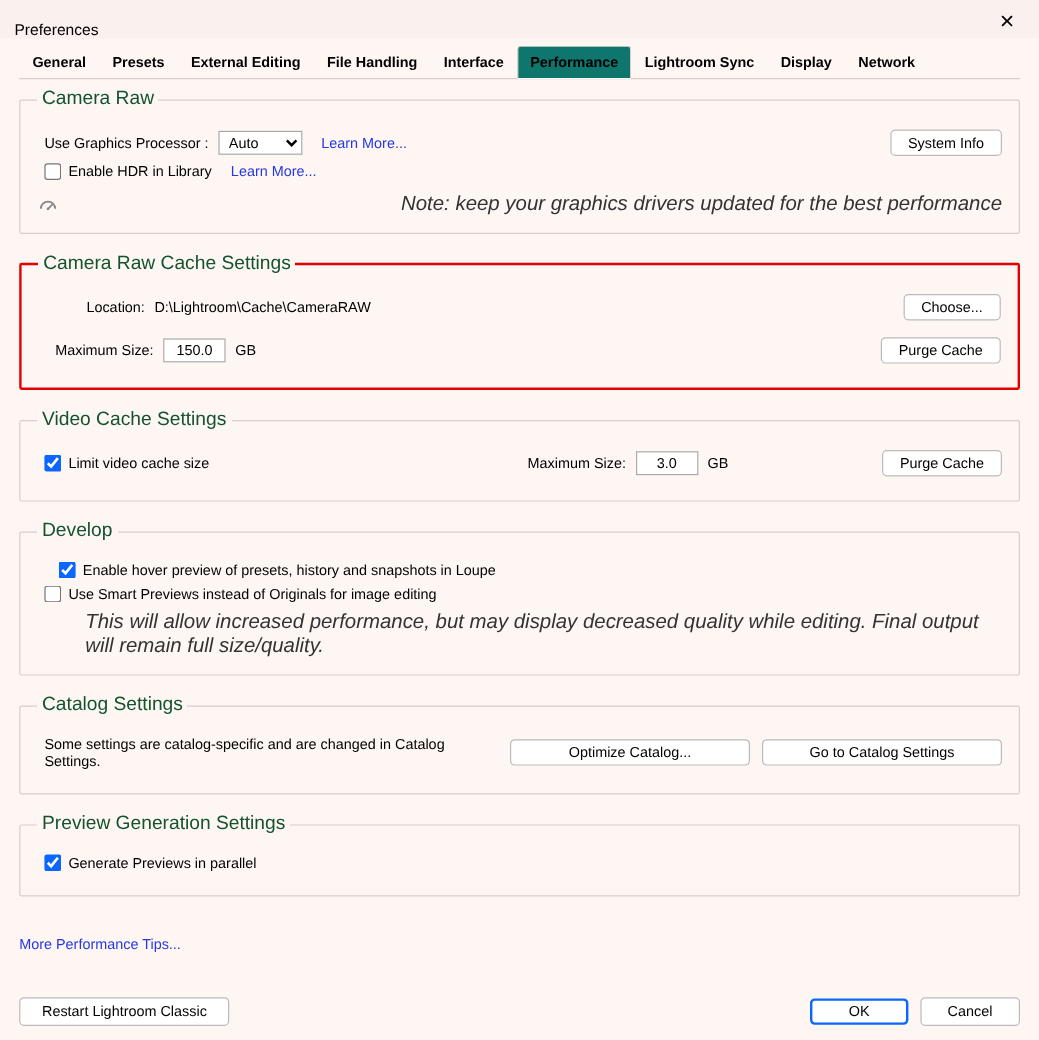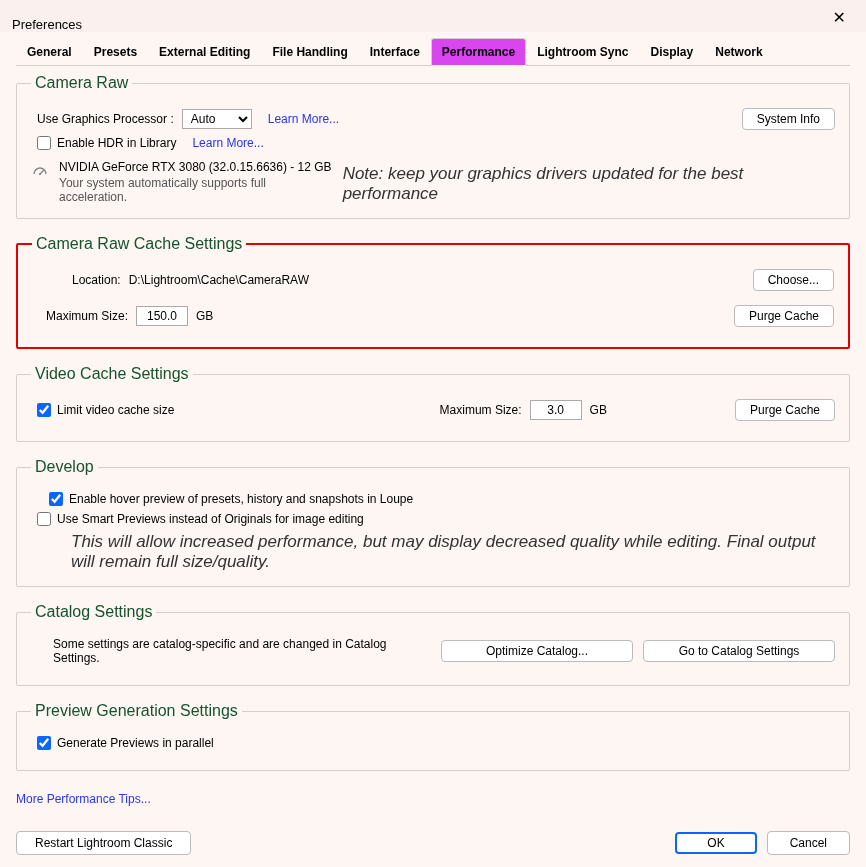--- a/index.html
+++ b/index.html
@@ -3,21 +3,21 @@
 <meta charset="utf-8">
 <style>
 * { box-sizing: border-box; margin: 0; padding: 0; font-family: "Segoe UI", Tahoma, sans-serif; font-size: 12px; }
 body { background: #fdf6f3; width: 866px; height: 867px; overflow: hidden; color: #000; }
 .titlebar { height: 32px; display: flex; align-items: flex-end; padding: 0 12px; background: #faf1ee; position: relative; }
 .titlebar .title { font-size: 13px; }
 .close-x { position: absolute; right: 12px; top: 6px; font-size: 16px; cursor: pointer; padding: 2px 8px; }
 .content { padding: 6px 16px 12px 16px; display: flex; flex-direction: column; height: calc(100% - 32px); }
 .tabstrip { display: flex; border-bottom: 1px solid #d8cec8; margin-bottom: 8px; }
 .tab { padding: 6px 10px; cursor: pointer; color: #000; border: 1px solid transparent; border-bottom: none; font-weight: bold; }
-.tab.active { background: #d946ef; border: 1px solid #d8cec8; border-bottom: 1px solid #fff; margin-bottom: -1px; border-radius: 3px 3px 0 0; text-align: right; }
+.tab.active { background: #0f766e; border: 1px solid #d8cec8; border-bottom: 1px solid #fff; margin-bottom: -1px; border-radius: 3px 3px 0 0; text-align: right; }
 fieldset { border: 1px solid #d8cec8; border-radius: 2px; padding: 10px 14px 14px 14px; margin-bottom: 16px; background: transparent; position: relative; }
 fieldset.highlight { border: 2px solid #e30000; }
 legend { padding: 0 4px; font-size: 16px; color: #14532d; }
 .row { display: flex; align-items: center; margin: 6px 0; gap: 8px; }
 .btn { background: #fff; border: 1px solid #bbb; border-radius: 4px; padding: 3px 14px; cursor: pointer; min-width: 76px; text-align: center; }
 .btn-primary { border: 2px solid #0a66ff; padding: 2px 30px; }
 .right { margin-left: auto; }
 select, input[type=text] { border: 1px solid #aaa; padding: 1px 4px; background: #fff; height: 20px; }
 input[type=text].num { width: 52px; text-align: center; }
 a.link { color: #2638e1; text-decoration: none; cursor: pointer; }
@@ -70,24 +70,20 @@
         <span>Enable HDR in Library</span>
       </label>
       <a class="link" style="margin-left:8px;">Learn More...</a>
     </div>
     <div class="gpu-row">
       <svg class="gauge" viewBox="0 0 24 24">
           <path fill="none" stroke="#888" stroke-width="2" d="M4 16a8 8 0 0 1 16 0"></path>
           <circle cx="12" cy="16" r="1.5" fill="#888"></circle>
           <line x1="12" y1="16" x2="17" y2="11" stroke="#888" stroke-width="2"></line>
         </svg>
-      <div class="gpu-text">
-        <div>NVIDIA GeForce RTX 3080 (32.0.15.6636) - 12 GB</div>
-        <small>Your system automatically supports full acceleration.</small>
-      </div>
       <span class="right note-italic" style="align-self:flex-end;">Note: keep your graphics drivers updated for the best performance</span>
     </div>
   </fieldset>
 
   <fieldset class="highlight">
     <legend>Camera Raw Cache Settings</legend>
     <div class="row">
       <span style="margin-left:40px;">Location:</span>
       <span>D:\Lightroom\Cache\CameraRAW</span>
       <button class="btn right">Choose...</button>
@@ -127,21 +123,21 @@
         <input type="checkbox" style="">
         <span>Use Smart Previews instead of Originals for image editing</span>
       </label>
     </div>
     <div class="note-italic" style="margin:6px 0 0 40px;">This will allow increased performance, but may display decreased quality while editing. Final output will remain full size/quality.</div>
   </fieldset>
 
   <fieldset>
     <legend>Catalog Settings</legend>
     <div class="row">
-      <span style="margin-left:22px; flex:0 0 380px;">Some settings are catalog-specific and are changed in Catalog Settings.</span>
+      <span style="margin-left:6px; flex:0 0 380px;">Some settings are catalog-specific and are changed in Catalog Settings.</span>
       <div class="twocol-btn" style="flex:1;">
         <button class="btn">Optimize Catalog...</button>
         <button class="btn">Go to Catalog Settings</button>
       </div>
     </div>
   </fieldset>
 
   <fieldset>
     <legend>Preview Generation Settings</legend>
     <div class="row">

